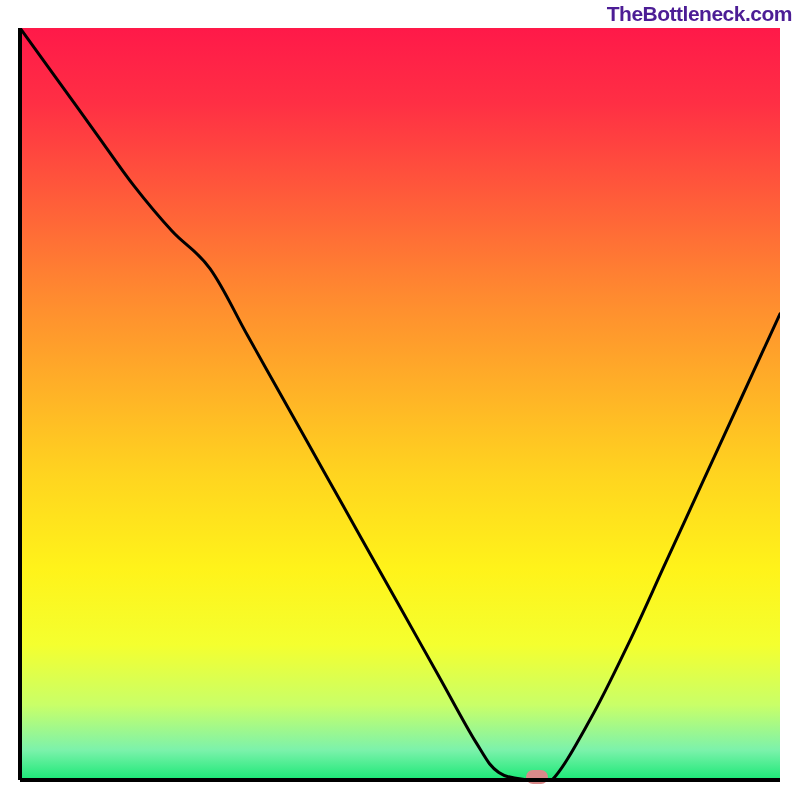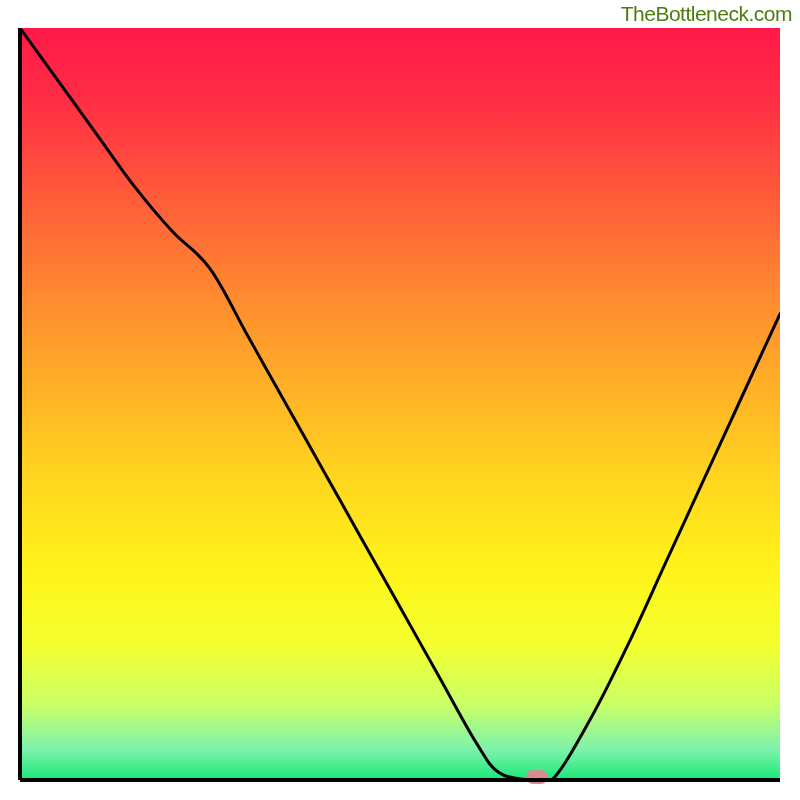--- a/index.html
+++ b/index.html
@@ -13,22 +13,22 @@
     background: #ffffff;
     position: relative;
     font-family: Arial, sans-serif;
     overflow: hidden;
   }
   .watermark {
     position: absolute;
     top: 2px;
     right: 8px;
     font-size: 21px;
-    font-weight: 400;
-    color: #4d7c0f;
+    font-weight: 700;
+    color: #4c1d95;
     z-index: 10;
     letter-spacing: -0.5px;
   }
   .plot-container {
     position: absolute;
     top: 0;
     left: 0;
     width: 800px;
     height: 800px;
   }

